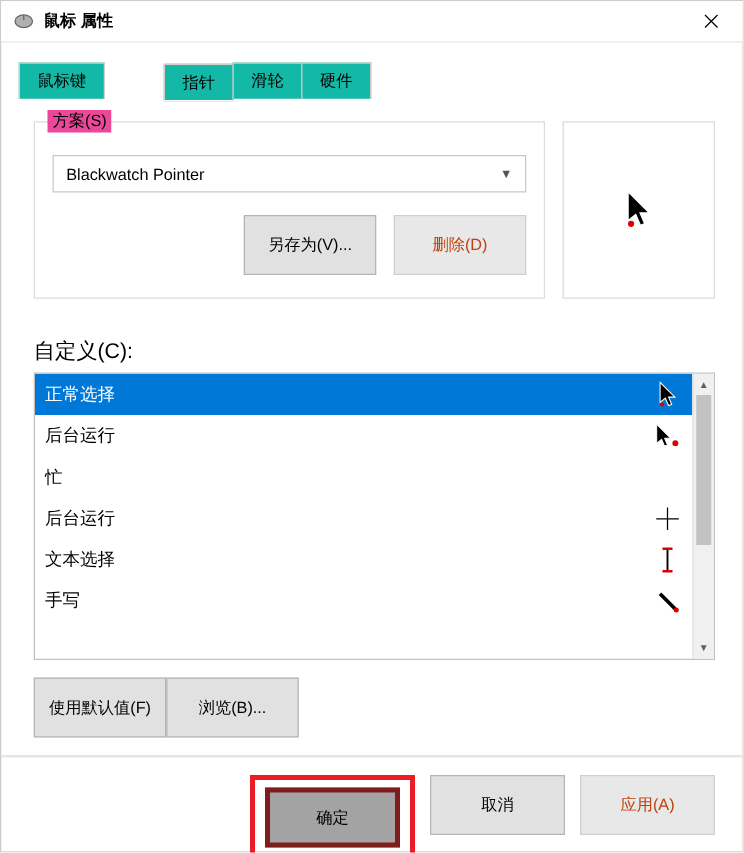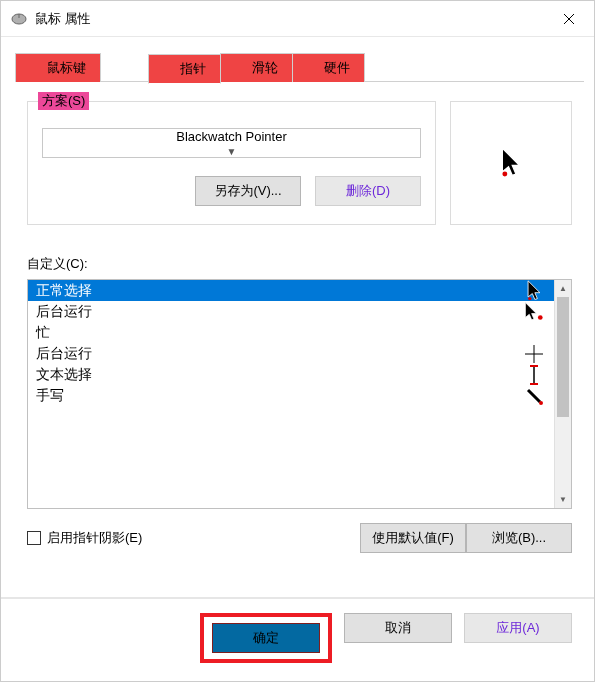--- a/index.html
+++ b/index.html
@@ -20,20 +20,21 @@
   flex-direction: column;
   background: #fff;
 }
 .titlebar {
   height: 36px;
   display: flex;
   align-items: center;
   padding: 0 2px 0 10px;
   border-bottom: 1px solid #e8e8e8;
   background: #fff;
+  font-weight: bold;
 }
 .titlebar .app-icon {
   width: 16px; height: 12px; margin-right: 8px;
 }
 .titlebar .title { flex: 1; font-size: 13px; }
 .titlebar .close {
   width: 46px; height: 32px;
   display: flex; align-items: center; justify-content: center;
   font-size: 16px; font-family: sans-serif;
 }
@@ -41,24 +42,24 @@
   padding: 16px 10px 0 14px;
   position: relative;
 }
 .tabs {
   display: flex;
   gap: 0;
   position: relative;
   z-index: 2;
 }
 .tab {
-  padding: 5px 14px 5px 31px;
+  padding: 5px 14px 5px 14px;
   border: 1px solid #d0d0d0;
   border-bottom: none;
-  background: #ef4444;
+  background: #14b8a6;
   font-size: 13px;
   margin-right: -1px;
   position: relative;
 }
 .tab.active {
   border-bottom: 1px solid #fff;
   top: 1px;
   margin-bottom: -1px;
   margin-left: 48px;
 }
@@ -96,68 +97,67 @@
 .scheme-select {
   width: 100%;
   height: 30px;
   border: 1px solid #c8c8c8;
   background: #fff;
   display: flex;
   align-items: center;
   padding: 0 10px;
   justify-content: space-between;
   margin-top: 12px;
-  flex-direction: column;
 }
 .scheme-select .chev { color: #555; font-size: 10px; }
 .scheme-btns {
   display: flex;
   justify-content: flex-end;
   gap: 14px;
   margin-top: 18px;
 }
 .winbtn {
   min-width: 106px;
-  height: 30px;
+  height: 48px;
   border: 1px solid #b5b5b5;
   background: #e1e1e1;
   font-size: 13px;
   display: flex;
   align-items: center;
   justify-content: center;
   padding: 0 4px;
 }
 .winbtn.disabled {
-  color: #6d28d9;
+  color: #c2410c;
   border-color: #d0d0d0;
   background: #e8e8e8;
 }
 .preview-box {
   width: 122px;
   border: 1px solid #dcdcdc;
   background: #fff;
   display: flex;
   align-items: center;
   justify-content: center;
 }
 .preview-box svg { width: 26px; height: 32px; }
 .custom-label {
   margin-top: 30px;
-  font-size: 13px;
+  font-size: 17px;
 }
 .listbox {
   margin-top: 6px;
   border: 1px solid #c0c0c0;
   height: 230px;
   display: flex;
   background: #fff;
 }
 .list-items { flex: 1; overflow: hidden; }
 .list-item {
-  height: 21px;
+  height: 33px;
   display: flex;
   align-items: center;
   justify-content: space-between;
   padding: 0 8px 0 8px;
   font-size: 14px;
 }
 .list-item.selected {
   background: #0078d7;
   color: #fff;
 }
@@ -208,22 +208,22 @@
 }
 .footer {
   border-top: 2px solid #e6e6e6;
   padding: 14px 22px 18px 22px;
   display: flex;
   justify-content: flex-end;
   gap: 12px;
 }
 .footer .winbtn { min-width: 108px; }
 .footer .winbtn.default-btn {
-  border: 1px solid #7f1d1d;
-  background: #0369a1;
+  border: 4px solid #7f1d1d;
+  background: #a3a3a3;
 }
 .highlight-ok {
   border: 4px solid #ed1c24;
   padding: 6px 8px;
 }
 .highlight-ok .winbtn { min-width: 108px; }
 </style>
 </head>
 <body>
 
@@ -335,24 +335,20 @@
       <div class="scrollbar-v">
         <div class="arrow">▲</div>
         <div class="track">
           <div class="thumb"></div>
         </div>
         <div class="arrow">▼</div>
       </div>
     </div>
 
     <div class="row-below">
-      <div class="checkbox-row">
-        <span class="checkbox-box"></span>
-        <span>启用指针阴影(E)</span>
-      </div>
       <div class="right-btns">
         <div class="winbtn">使用默认值(F)</div>
         <div class="winbtn">浏览(B)...</div>
       </div>
     </div>
 
   </div>
 
   <div class="footer">
     <span class="highlight-ok">

